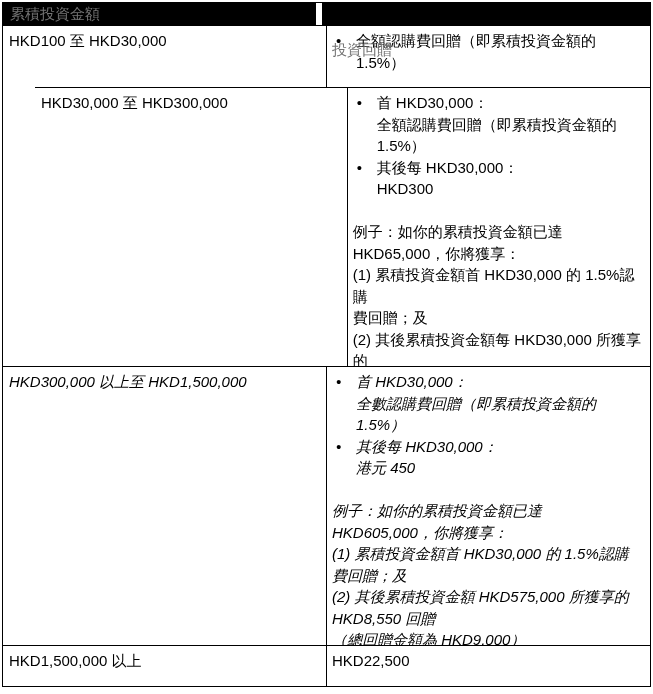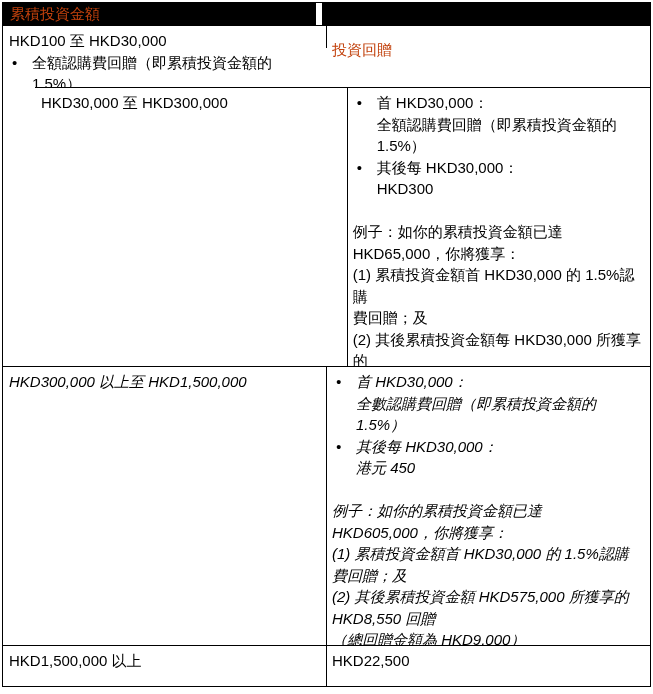--- a/index.html
+++ b/index.html
@@ -24,35 +24,35 @@
     border: 1px solid #000000;
     display: flex;
     flex-direction: column;
     background: #ffffff;
   }
   .thead {
     position: relative;
     flex: 0 0 22px;
     height: 22px;
     background: #000000;
-    color: #c2410c;
+    color: #737373;
   }
   .th { position: absolute; top: 0; height: 22px; line-height: 22px; white-space: nowrap; }
   .th1 { left: 7px; }
   .th2 { left: 329px; margin-top: 36px; }
   .header-gap {
     position: absolute;
     left: 313px;
     top: 0;
     width: 6px;
     height: 22px;
     background: #ffffff;
   }
   .row { display: flex; border-top: 1px solid #000000; flex: 0 0 auto; align-items: stretch; }
-  .row-1 { height: 62px; flex-direction: column; }
+  .row-1 { height: 62px; }
   .row-2 { height: 279px; margin-left: 32px; }
   .row-3 { height: 279px; font-style: italic; }
   .row-4 { flex: 1 1 auto; }
   .cell { overflow: hidden; }
   .cell-l {
     width: 324px;
     border-right: 1px solid #000000;
     padding: 4px 6px 0 6px;
     white-space: pre-line;
   }

